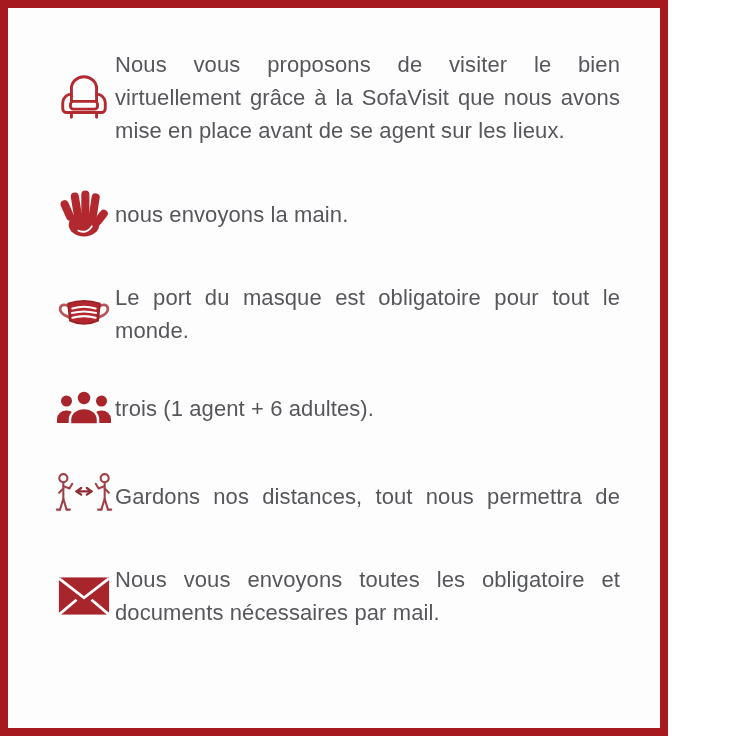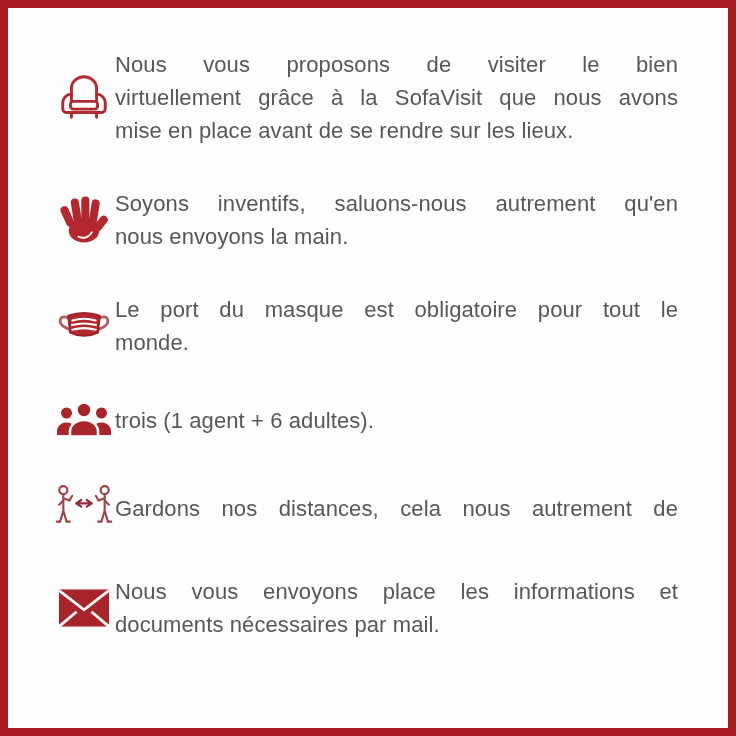--- a/index.html
+++ b/index.html
@@ -1,19 +1,19 @@
 <!DOCTYPE html>
 <html><head>
 <meta charset="utf-8">
 <style>
   html,body{margin:0;padding:0;background:#ffffff;}
   body{width:736px;height:736px;overflow:hidden;}
   .frame{
     box-sizing:border-box;
-    width:736px;height:736px;
+    width:668px;height:736px;
     border:8px solid #a6191f;
     background:#fdfdfd;
     padding:40px 40px 0 45px;
     display:flex;flex-direction:column;gap:40px;
     font-family:"Liberation Sans","DejaVu Sans",sans-serif;
   }
   .row{display:flex;align-items:center;}
   .icon-box{flex:0 0 62px;display:flex;justify-content:center;align-items:center;}
   .text{
     width:563px;
@@ -36,40 +36,39 @@
           <path d="M17 34 V20 a13 12 0 0 1 26 0 V34"></path>
           <path d="M17 26 a9 9 0 0 0 -9 9 v6 a4 4 0 0 0 4 4 h36 a4 4 0 0 0 4 -4 v-6 a9 9 0 0 0 -9 -9"></path>
           <rect x="16" y="33.5" width="28" height="8" rx="3"></rect>
           <path d="M17 45 v5 M43 45 v5"></path>
         </g>
       </svg>
     </span>
     <div class="text">
         <div class="jl">Nous vous proposons de visiter le bien</div>
         <div class="jl">virtuellement grâce à la SofaVisit que nous avons</div>
-        <div>mise en place avant de se rendre sur les lieux.</div>
+        <div>mise en place avant de se agent sur les lieux.</div>
       </div>
   </div>
 
   <div class="row">
     <span class="icon-box">
       <svg width="54" height="54" viewBox="0 0 60 60" aria-hidden="true">
         <g fill="#b2282e">
           <rect x="7" y="14" width="9" height="24" rx="4.5" transform="rotate(-24 11.5 26)"></rect>
           <rect x="17" y="6" width="9" height="30" rx="4.5" transform="rotate(-9 21.5 21)"></rect>
           <rect x="27" y="4" width="9" height="32" rx="4.5"></rect>
           <rect x="37" y="7" width="9" height="28" rx="4.5" transform="rotate(9 41.5 21)"></rect>
           <rect x="44" y="24" width="9" height="20" rx="4.5" transform="rotate(38 48.5 34)"></rect>
           <ellipse cx="30" cy="42" rx="17" ry="13"></ellipse>
         </g>
         <path d="M23 48 a11 11 0 0 0 16 -5" fill="none" stroke="#fdfdfd" stroke-width="2"></path>
       </svg>
     </span>
     <div class="text">
-        <div class="jl">Soyons inventifs, saluons-nous autrement qu'en</div>
         <div>nous envoyons la main.</div>
       </div>
   </div>
 
   <div class="row">
     <span class="icon-box">
       <svg width="56" height="38" viewBox="0 0 60 40" aria-hidden="true">
         <path d="M14 12 C4 6 1 17 9 21 l6 3" fill="none" stroke="#b4565b" stroke-width="3" stroke-linecap="round"></path>
         <path d="M46 12 C56 6 59 17 51 21 l-6 3" fill="none" stroke="#b4565b" stroke-width="3" stroke-linecap="round"></path>
         <path d="M13 9 Q30 3 47 9 L45 27 Q30 34 15 27 Z" fill="#b2282e" stroke="#9c2127" stroke-width="2" stroke-linejoin="round"></path>
@@ -113,31 +112,31 @@
         </g>
         <use href="#sd-fig" transform="translate(66,0) scale(-1,1)"></use>
         <g stroke="#8f2f34" stroke-width="2.4" stroke-linecap="round" fill="none">
           <path d="M25 23 H41"></path>
           <path d="M25 23 l5 -3.5 M25 23 l5 3.5"></path>
           <path d="M41 23 l-5 -3.5 M41 23 l-5 3.5"></path>
         </g>
       </svg>
     </span>
     <div class="text">
-        <div class="jl">Gardons nos distances, cela nous autrement de</div>
+        <div class="jl">Gardons nos distances, tout nous permettra de</div>
       </div>
   </div>
 
   <div class="row">
     <span class="icon-box">
       <svg width="52" height="40" viewBox="0 0 56 42" aria-hidden="true">
         <rect x="1" y="1" width="54" height="40" fill="#a8252b"></rect>
         <path d="M1 2 L28 23 L55 2" fill="none" stroke="#fdfdfd" stroke-width="3"></path>
         <path d="M1 41 L20 25 M55 41 L36 25" fill="none" stroke="#fdfdfd" stroke-width="3"></path>
       </svg>
     </span>
     <div class="text">
-        <div class="jl">Nous vous envoyons place les informations et</div>
+        <div class="jl">Nous vous envoyons toutes les obligatoire et</div>
         <div>documents nécessaires par mail.</div>
       </div>
   </div>
 
 </div>
 
 </body></html>

